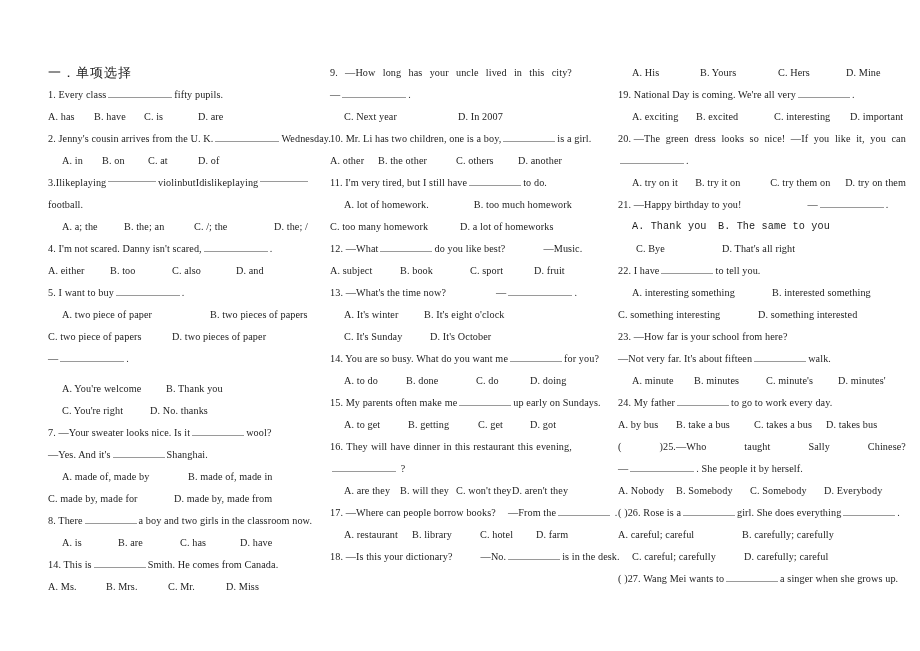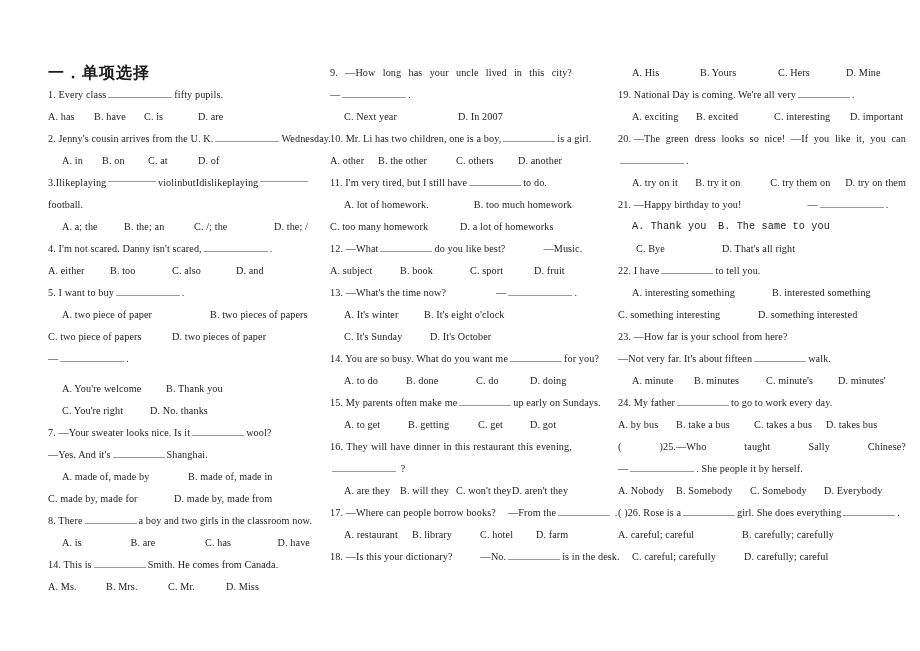--- a/index.html
+++ b/index.html
@@ -35,26 +35,25 @@
   .col-right { width: 340px; padding-left: 38px; padding-right: 14px; }
 
   .line {
     font-size: 10.2px;
     line-height: 22px;
     height: 22px;
     white-space: nowrap;
     letter-spacing: 0.1px;
   }
   .heading {
-    font-size: 16px;
+    font-size: 13px;
     line-height: 22px;
     height: 22px;
     letter-spacing: 1px;
     font-family: "DejaVu Serif", "Liberation Serif", serif;
-    font-weight: bold;
   }
   
   .justify {
     display: flex;
     justify-content: space-between;
     white-space: nowrap;
   }
 
   
   .opts {
@@ -144,21 +143,21 @@
         <div class="line"><span>—Yes. And it's</span><span class="blank b-md"></span><span>Shanghai.</span></div>
         <div class="line opts" style="padding-left: 14px;">
           <span class="opt" style="width: 126px;">A. made of, made by</span>
           <span class="opt">B. made of, made in</span>
         </div>
         <div class="line opts">
           <span class="opt" style="width: 126px;">C. made by, made for</span>
           <span class="opt">D. made by, made from</span>
         </div>
         <div class="line"><span>8. There</span><span class="blank b-md"></span><span>a boy and two girls in the classroom now.</span></div>
-        <div class="line opts" style="padding-left: 14px; justify-content: space-between;">
+        <div class="line opts" style="padding-left: 14px;">
           <span class="opt" style="width: 56px;">A. is</span>
           <span class="opt" style="width: 62px;">B. are</span>
           <span class="opt" style="width: 60px;">C. has</span>
           <span class="opt">D. have</span>
         </div>
         <div class="line"><span>14. This is</span><span class="blank b-md"></span><span>Smith. He comes from Canada.</span></div>
         <div class="line opts">
           <span class="opt" style="width: 58px;">A. Ms.</span>
           <span class="opt" style="width: 62px;">B. Mrs.</span>
           <span class="opt" style="width: 58px;">C. Mr.</span>
@@ -341,15 +340,16 @@
         </div>
         <div class="line"><span>(   )26. Rose is a</span><span class="blank b-md"></span><span>girl. She does everything</span><span class="blank b-md"></span><span>.</span></div>
         <div class="line opts">
           <span class="opt" style="width: 124px;">A. careful; careful</span>
           <span class="opt">B. carefully; carefully</span>
         </div>
         <div class="line opts" style="padding-left: 14px;">
           <span class="opt" style="width: 112px;">C. careful; carefully</span>
           <span class="opt">D. carefully; careful</span>
         </div>
+        <div class="line"><span>(   )27. Wang Mei wants to</span><span class="blank b-md"></span><span>a singer when she grows up.</span></div>
       </div>
   </div>
 </div>
 
 </body></html>

